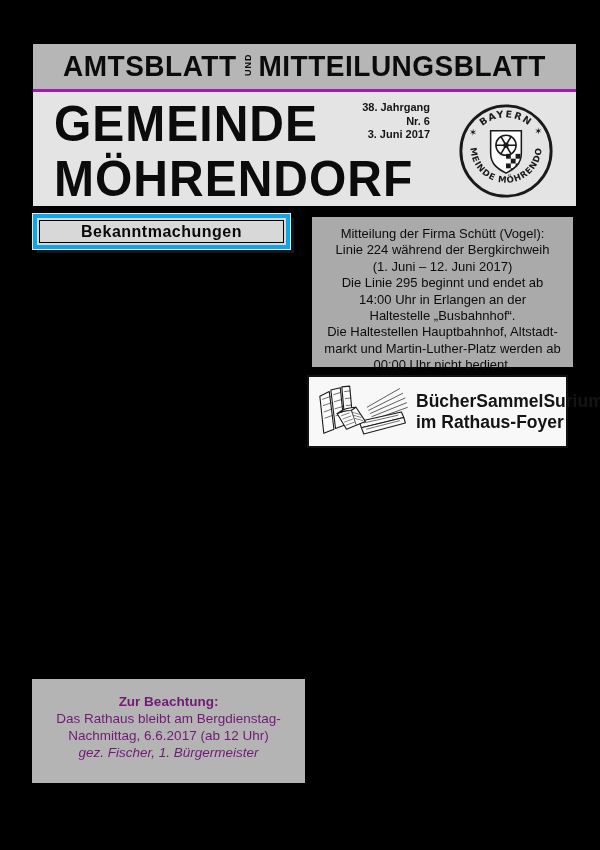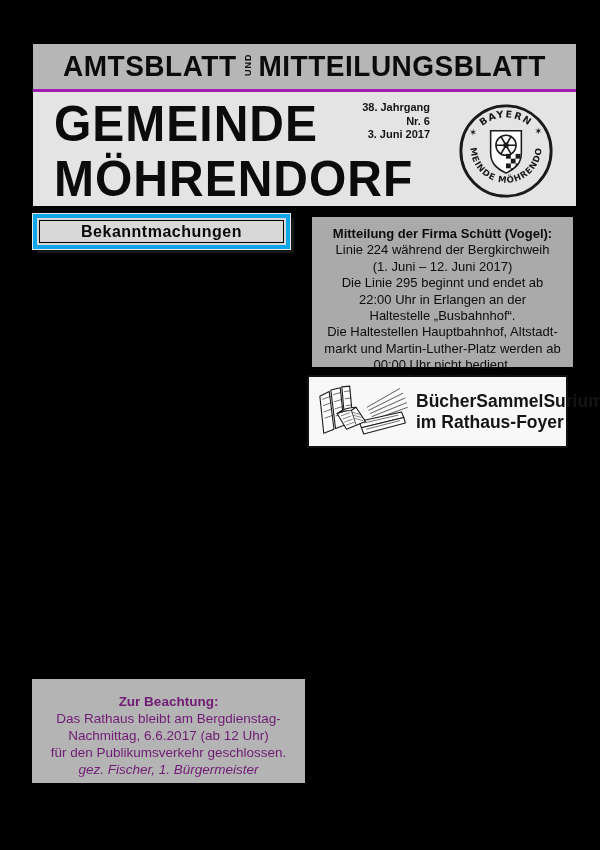--- a/index.html
+++ b/index.html
@@ -53,21 +53,21 @@
     font-weight:bold;font-size:16px;line-height:19px;color:#0a0a0a;
     letter-spacing:.5px;padding:1px 0;background:#d8d8d8;
   }
 
   
   .notice-bus{
     left:312px;top:217px;width:261px;height:150px;
     background:#aaa;color:#0c0c0c;text-align:center;
     font-size:13px;line-height:16.4px;padding-top:9px;
   }
-  .notice-bus .title{font-weight:bold;}
+  .notice-bus .title{font-weight:normal;}
 
   
   .buecher{
     left:307px;top:375px;width:261px;height:73px;
     background:#f8f8f8;border:2px solid #111;
     display:flex;align-items:center;
   }
   .buecher .illu{width:102px;height:64px;flex:0 0 auto;margin-left:3px;}
   .buecher .txt{
     font-weight:bold;font-size:17.5px;line-height:21px;color:#141414;
@@ -149,21 +149,21 @@
 
 <div class="abs bekannt-outer">
   <div class="bekannt-inner">Bekanntmachungen</div>
 </div>
 
 <div class="abs notice-bus">
   <div class="title">Mitteilung der Firma Schütt (Vogel):</div>
   <div>Linie 224 während der Bergkirchweih</div>
   <div>(1. Juni – 12. Juni 2017)</div>
   <div>Die Linie 295 beginnt und endet ab</div>
-  <div>22:00 Uhr in Erlangen an der</div>
+  <div>14:00 Uhr in Erlangen an der</div>
   <div>Haltestelle „Busbahnhof“.</div>
   <div>Die Haltestellen Hauptbahnhof, Altstadt-</div>
   <div>markt und Martin-Luther-Platz werden ab</div>
   <div>00:00 Uhr nicht bedient.</div>
 </div>
 
 <div class="abs buecher">
   <svg class="illu" viewBox="0 0 130 80">
     <g stroke="#1c1c1c" stroke-width="1.4" fill="#fcfcfc" stroke-linejoin="round">
 
@@ -217,15 +217,14 @@
   <div class="txt">
     <div>BücherSammelSurium</div>
     <div>im Rathaus-Foyer</div>
   </div>
 </div>
 
 <div class="abs notice-rathaus">
   <div class="title">Zur Beachtung:</div>
   <div>Das Rathaus bleibt am Bergdienstag-</div>
   <div>Nachmittag, 6.6.2017 (ab 12 Uhr)</div>
-  <div>für den Publikumsverkehr geschlossen.</div>
   <div class="sig">gez. Fischer, 1. Bürgermeister</div>
 </div>
 
 </body></html>

